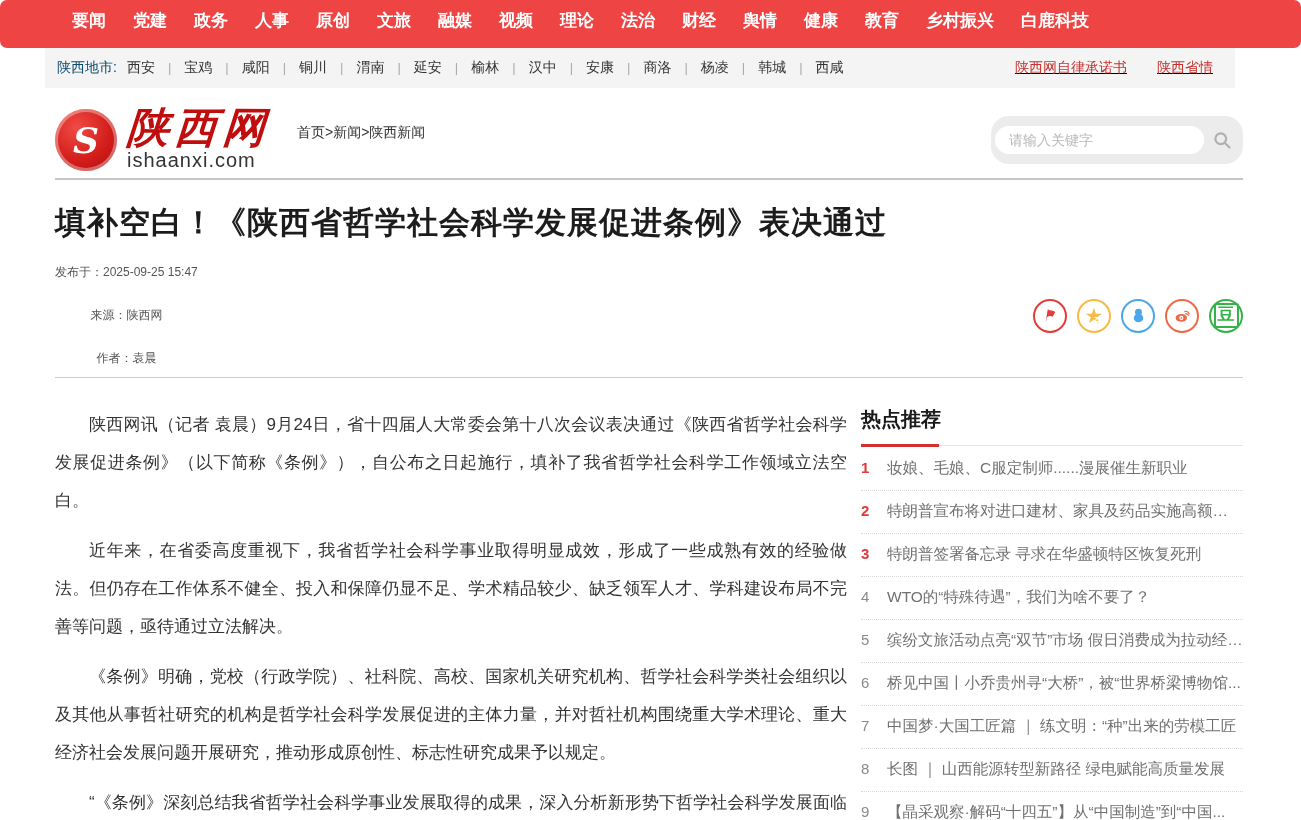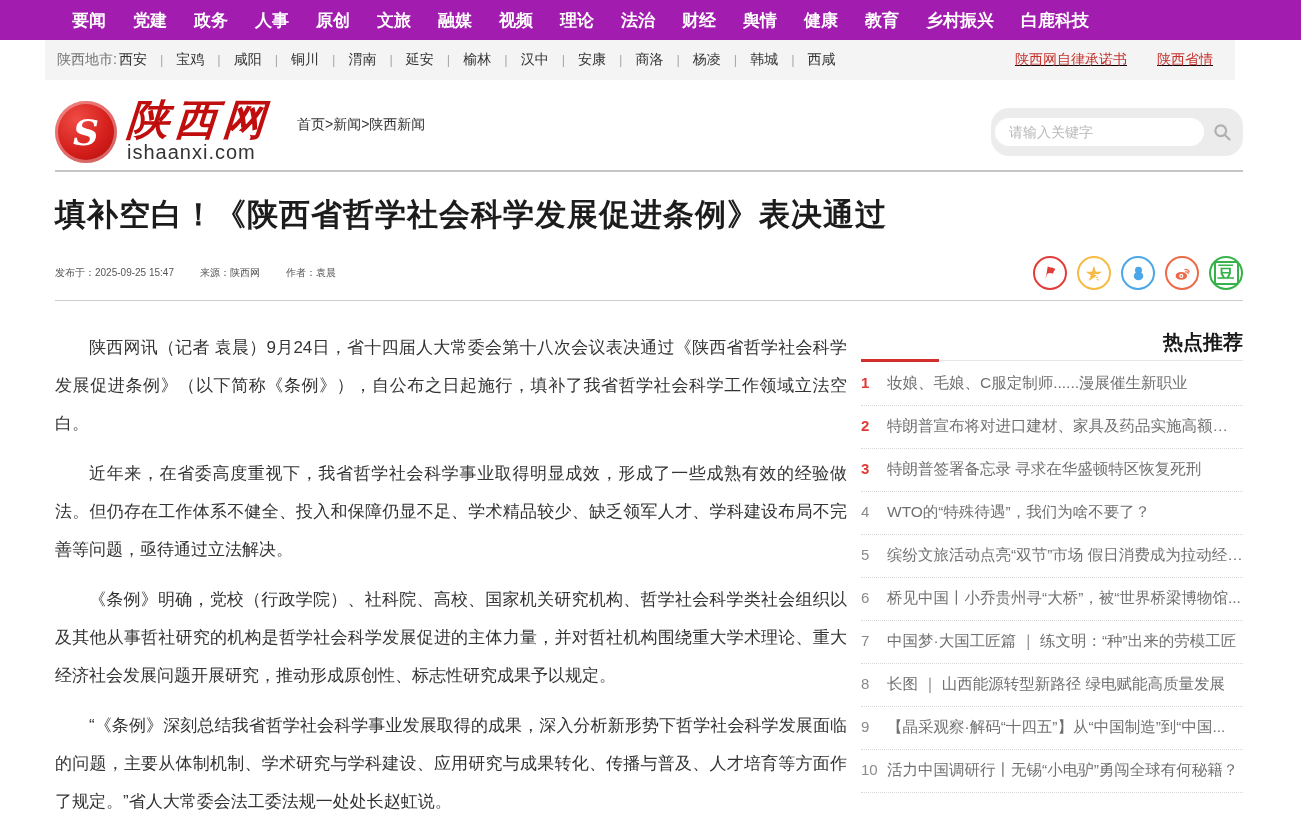--- a/index.html
+++ b/index.html
@@ -1,26 +1,26 @@
 <!DOCTYPE html>
 <html><head>
 <meta charset="utf-8">
 <style>
   * { margin:0; padding:0; box-sizing:border-box; }
   html,body { width:1301px; height:820px; overflow:hidden; background:#fff;
     font-family:"Liberation Sans","DejaVu Sans",sans-serif; }
 
   
-  .topnav { height:40px; background:#a21caf; width:100%; }
+  .topnav { height:48px; background:#ef4444; width:100%;border-radius:7px; }
   .topnav-inner { height:40px; display:flex; align-items:center; padding-left:72px; gap:27px; }
   .nav-item { color:#fff; font-size:17px; font-weight:bold; text-decoration:none; white-space:nowrap; cursor:pointer; }
 
   
   .citybar { height:40px; background:#f4f4f4; margin:0 66px 0 45px; display:flex; align-items:center; padding:0 22px 0 12px; }
-  .citybar-label { color:#737373; font-size:14px; margin-right:2px; }
+  .citybar-label { color:#0c4a6e; font-size:14px; margin-right:10px; }
   .city-list { display:flex; align-items:center; }
   .city { color:#333; font-size:14px; text-decoration:none; cursor:pointer; }
   .city:not(:last-child)::after { content:"|"; color:#aaa; margin:0 13px; font-size:13px; }
   .citybar-right { margin-left:auto; display:flex; gap:30px;text-decoration:underline; }
   .red-link { color:#c6322e; font-size:14px; text-decoration:none; cursor:pointer; }
 
   
   .header-row { display:flex; align-items:center; margin:14px 58px 0 55px; height:76px; }
   .logo { display:flex; align-items:center; cursor:pointer; }
   .logo-emblem { width:62px; height:62px; border-radius:50%;
@@ -39,42 +39,42 @@
     padding:0 14px; font-size:14px; color:#333; }
   .search-input::placeholder { color:#b8b8b8; }
   .search-btn { width:46px; height:28px; background:transparent; border:none; display:flex; align-items:center; justify-content:center; cursor:pointer; }
 
   .divider { border-top:2px solid #c6c6c6; margin:0 58px 0 55px; }
   .divider2 { border-top:1px solid #ccc; }
 
   
   .title { margin:22px 58px 0 55px; font-size:31px; font-weight:bold; color:#1c1c1c; letter-spacing:1px; }
   .meta-row { display:flex; align-items:center; margin:20px 58px 10px 55px; }
-  .meta { color:#555; font-size:10px; display:flex; gap:26px; align-items:center; }
+  .meta { color:#555; font-size:12px; display:flex; gap:26px; align-items:center;flex-direction:column; }
   .meta b { font-weight:normal; }
   .share { margin-left:auto; display:flex; gap:10px; }
   .share-circle { width:34px; height:34px; border-radius:50%; background:#fff; border:2px solid;
     display:flex; align-items:center; justify-content:center; cursor:pointer; position:relative; padding:0; }
   .sc-red    { border-color:#e23d38; color:#e23d38; }
   .sc-yellow { border-color:#f6bb45; color:#f6bb45; }
   .sc-blue   { border-color:#4aa7e8; color:#4aa7e8; }
   .sc-orange { border-color:#ec6a47; color:#ec6a47; }
   .sc-green  { border-color:#37b24a; color:#37b24a; }
   .qzone-star { font-size:21px; line-height:1; }
   .qzone-z { position:absolute; font-size:9px; color:#fff; font-weight:bold; top:13px; left:15px; }
   .douban-glyph { font-size:17px; font-weight:bold; border:2px solid #37b24a; border-radius:3px; padding:0 2px; line-height:1.2; }
 
   
   .main-cols { display:flex; justify-content:space-between; margin:28px 58px 0 55px; }
   .article-body { width:792px; }
   .para { font-size:17px; color:#333; line-height:38px; text-indent:2em; text-align:justify; margin-bottom:12px; }
 
   .sidebar { width:382px; }
-  .sidebar h2 { font-size:20px; color:#1a1a1a; font-weight:bold; padding-bottom:4px;
-    border-bottom:1px solid #e6e6e6; position:relative;text-align:right; }
+  .sidebar h2 { font-size:20px; color:#1a1a1a; font-weight:bold; padding-bottom:12px;
+    border-bottom:1px solid #e6e6e6; position:relative; }
   .sidebar h2::after { content:""; position:absolute; left:0; bottom:-2px; width:78px; height:3px; background:#d32f2f; }
   .sidebar ul { list-style:none; margin-top:2px; }
   .hot-item { display:flex; align-items:baseline; padding:10px 0 11px; border-bottom:1px dotted #d8d8d8;
     white-space:nowrap; overflow:hidden; cursor:pointer; }
   .num { min-width:26px; font-size:15px; color:#8a8a8a; flex:none; }
   .num.hot { color:#e03a36; font-weight:bold; }
   .hot-title { font-size:15.5px; color:#707070; overflow:hidden; text-overflow:ellipsis; }
 </style>
 </head>
 <body>

